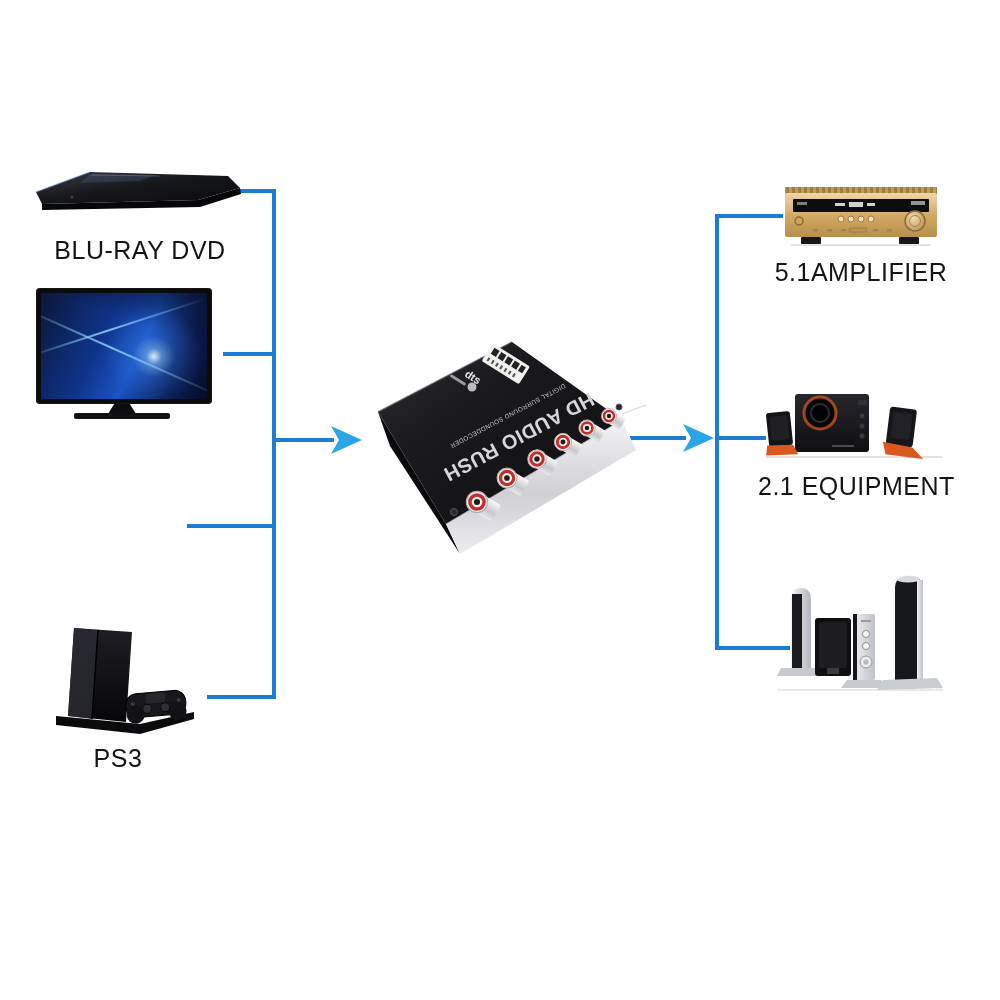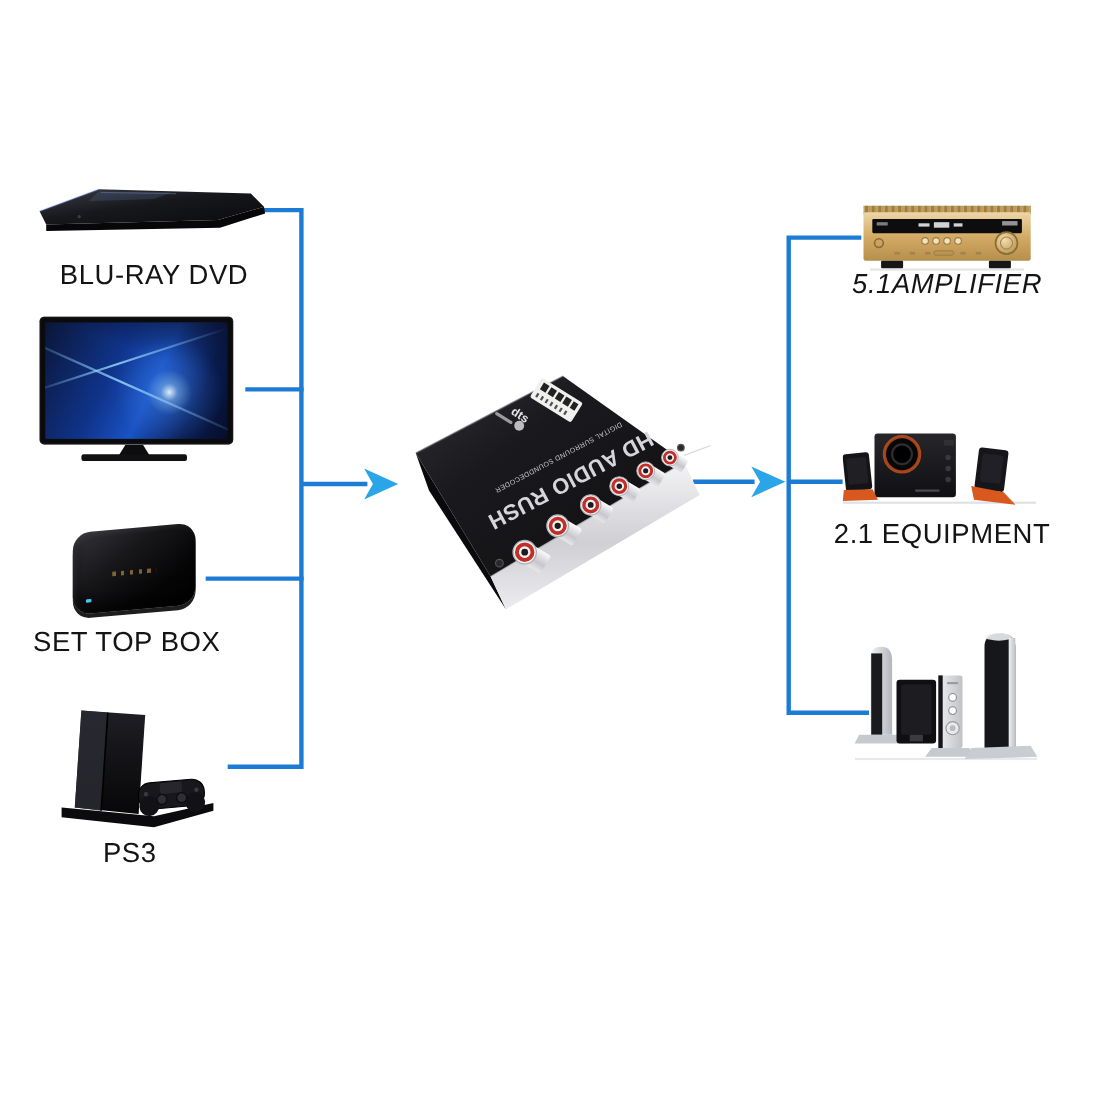--- a/index.html
+++ b/index.html
@@ -72,29 +72,22 @@
   </div>
 
   <div class="node" style="left:32px;top:286px;width:180px;height:165px;">
     <div class="tv-frame">
       <div class="tv-screen"></div>
     </div>
     <div class="tv-neck"></div>
     <div class="tv-base"></div>
   </div>
 
-  <div class="node" style="left:30px;top:472px;width:160px;height:135px;">
-    <div class="stb-box">
-      <div class="stb-logo"></div>
-      <div class="stb-led"></div>
-    </div>
-    <div class="label" style="top:98px;">SET TOP BOX</div>
-  </div>
-
-  <div class="node" style="left:40px;top:640px;width:156px;height:155px;text-decoration:underline;">
+
+  <div class="node" style="left:40px;top:622px;width:156px;height:155px;text-decoration:underline;">
     <svg width="156" height="118" viewBox="0 0 156 118" style="position:absolute;left:0;top:0;">
       <defs>
         <linearGradient id="psBody" x1="0" y1="0" x2="0" y2="1">
           <stop offset="0" stop-color="#1e1e24"></stop>
             <stop offset="1" stop-color="#070708"></stop>
         </linearGradient>
       </defs>
       <polygon points="34,6 92,10 86,100 28,94" fill="url(#psBody)"></polygon>
       <polygon points="34,6 58,8 52,97 28,94" fill="#2a2a32" opacity=".85"></polygon>
       <line x1="58" y1="8" x2="52" y2="97" stroke="#000" stroke-width="1.5"></line>
@@ -261,21 +254,21 @@
       <rect x="58" y="46" width="5" height="2.5" fill="#a5834a"></rect>
         <rect x="66" y="45" width="18" height="4" rx="2" fill="#b5915083" stroke="#9a7a42" stroke-width=".8"></rect>
       <rect x="90" y="46" width="5" height="2.5" fill="#a5834a"></rect>
         <rect x="104" y="46" width="5" height="2.5" fill="#a5834a"></rect>
       <circle cx="132" cy="38" r="10" fill="url(#knob)" stroke="#8a6c34" stroke-width="1.5"></circle>
       <circle cx="132" cy="38" r="5.5" fill="none" stroke="#a8854a" stroke-width="1"></circle>
       <rect x="18" y="54" width="20" height="7" rx="1" fill="#161616"></rect>
       <rect x="116" y="54" width="20" height="7" rx="1" fill="#161616"></rect>
       <rect x="8" y="61" width="140" height="2" fill="#e3e4e6"></rect>
     </svg>
-    <div class="label" style="top:64px;font-style:italic;">5.1AMPLIFIER</div>
+    <div class="label" style="top:78px;">5.1AMPLIFIER</div>
   </div>
 
   <div class="node" style="left:758px;top:384px;width:196px;height:122px;text-decoration:underline;">
     <svg width="180" height="80" viewBox="0 0 180 80" style="position:absolute;left:8px;top:2px;">
       <defs>
         <linearGradient id="subBody" x1="0" y1="0" x2="0" y2="1">
           <stop offset="0" stop-color="#26262b"></stop>
             <stop offset="1" stop-color="#101013"></stop>
         </linearGradient>
       </defs>

